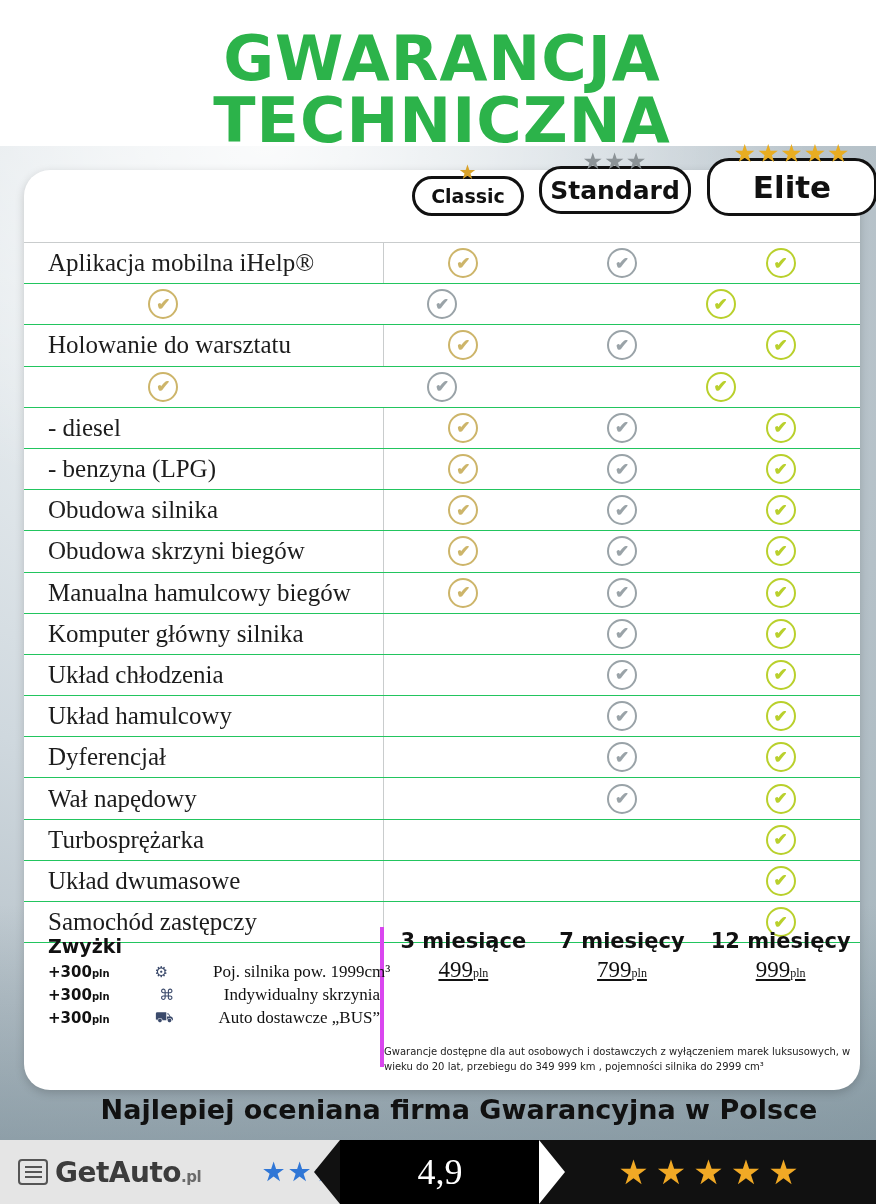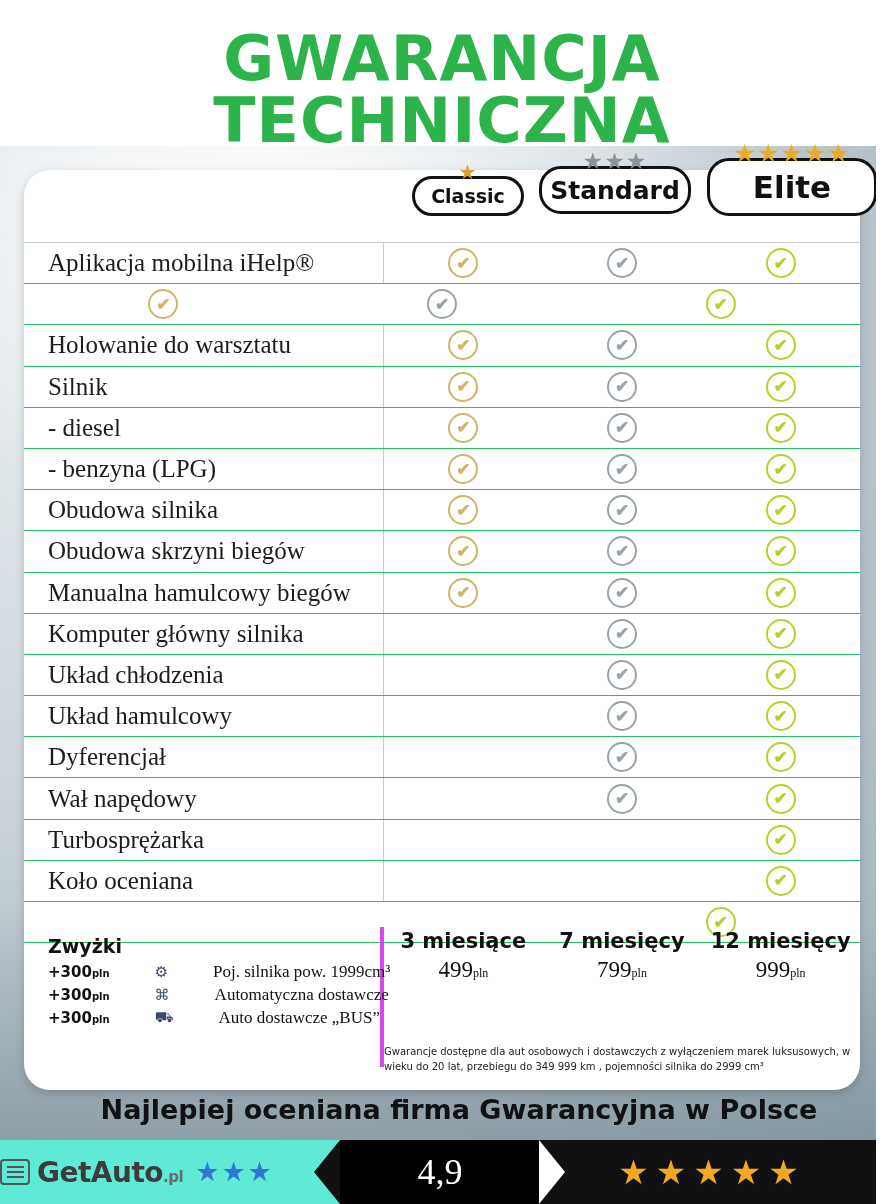--- a/index.html
+++ b/index.html
@@ -121,37 +121,37 @@
   .bonus-row .bicon{
     display:inline-block;width:26px;text-align:center;font-size:15px;color:#3b4a6b;margin:0 5px;
   }
 
   .prices{position:absolute;left:360px;top:2px;width:476px;display:flex;}
   .pricecol{flex:1;text-align:center;}
   .pricecol .dur{
     font-family:"DejaVu Sans", sans-serif;font-weight:bold;font-size:21px;color:#111;
   }
   .pricecol .amt{
-    font-family:"Liberation Serif", serif;font-size:23px;color:#111;margin-top:4px;
+    font-family:"Liberation Serif", serif;font-size:23px;color:#111;margin-top:4px;text-decoration:underline;
   }
   .pricecol .amt em{font-style:normal;font-size:12px;}
   .disclaimer{
     position:absolute;left:360px;top:92px;width:468px;text-align:left;
     font-family:"DejaVu Sans", sans-serif;font-size:10px;color:#222;line-height:1.5;margin-top:25px;
   }
 
   
   .footer-txt{
     position:absolute;left:0;top:1094px;width:884px;text-align:center;
     font-family:"DejaVu Sans", sans-serif;font-weight:bold;font-size:27px;color:#111;padding-left:17px;
   }
   .footer-bar{position:absolute;left:0;top:1140px;width:884px;height:64px;}
   .fb-left{
-    position:absolute;left:0;top:0;width:340px;height:64px;background:#5eead4;
-    display:flex;align-items:center;box-sizing:border-box;
+    position:absolute;left:0;top:0;width:340px;height:64px;background:#e5e5e5;
+    display:flex;align-items:center;padding-left:18px;box-sizing:border-box;justify-content:space-between;
   }
   .logo{display:flex;align-items:center;}
   .logo-mark{
     width:30px;height:26px;border:2px solid #555;border-radius:4px;margin-right:7px;
     display:flex;flex-direction:column;justify-content:center;align-items:center;gap:3px;
     box-sizing:border-box;
   }
   .logo-mark i{display:block;width:17px;height:2px;background:#555;}
   .logo-text{
     font-family:"DejaVu Sans", sans-serif;font-weight:bold;font-size:28px;color:#3c3c3c;letter-spacing:-.5px;
@@ -239,21 +239,20 @@
             </div>
             <div class="cell">
               <span class="tick c2">✔</span>
             </div>
             <div class="cell">
               <span class="tick c3">✔</span>
             </div>
           </div>
         </div>
         <div class="row">
-          <div class="feature">Silnik</div>
           <div class="cells">
             <div class="cell">
               <span class="tick c1">✔</span>
             </div>
             <div class="cell">
               <span class="tick c2">✔</span>
             </div>
             <div class="cell">
               <span class="tick c3">✔</span>
             </div>
@@ -407,34 +406,35 @@
             </div>
             <div class="cell">
               <span class="tick empty"></span>
             </div>
             <div class="cell">
               <span class="tick c3">✔</span>
             </div>
           </div>
         </div>
         <div class="row">
-          <div class="feature">Koło oceniana</div>
-          <div class="cells">
-            <div class="cell">
-              <span class="tick empty"></span>
-            </div>
-            <div class="cell">
-              <span class="tick empty"></span>
-            </div>
-            <div class="cell">
-              <span class="tick c3">✔</span>
-            </div>
-          </div>
-        </div>
-        <div class="row">
+          <div class="feature">Układ dwumasowe</div>
+          <div class="cells">
+            <div class="cell">
+              <span class="tick empty"></span>
+            </div>
+            <div class="cell">
+              <span class="tick empty"></span>
+            </div>
+            <div class="cell">
+              <span class="tick c3">✔</span>
+            </div>
+          </div>
+        </div>
+        <div class="row">
+          <div class="feature">Samochód zastępczy</div>
           <div class="cells">
             <div class="cell">
               <span class="tick empty"></span>
             </div>
             <div class="cell">
               <span class="tick empty"></span>
             </div>
             <div class="cell">
               <span class="tick c3">✔</span>
             </div>
@@ -448,21 +448,21 @@
         <div class="bonus-title">Zwyżki</div>
         <div id="bonus-rows">
             <div class="bonus-row">
               <span class="price">+300<em>pln</em></span>
               <span class="bicon">⚙</span>
               <span class="btxt">Poj. silnika pow. 1999cm³</span>
             </div>
             <div class="bonus-row">
               <span class="price">+300<em>pln</em></span>
               <span class="bicon">⌘</span>
-              <span class="btxt">Automatyczna dostawcze</span>
+              <span class="btxt">Indywidualny skrzynia</span>
             </div>
             <div class="bonus-row">
               <span class="price">+300<em>pln</em></span>
               <span class="bicon">⛟</span>
               <span class="btxt">Auto dostawcze „BUS”</span>
             </div>
           </div>
       </div>
 
       <div class="prices" id="price-cols">

